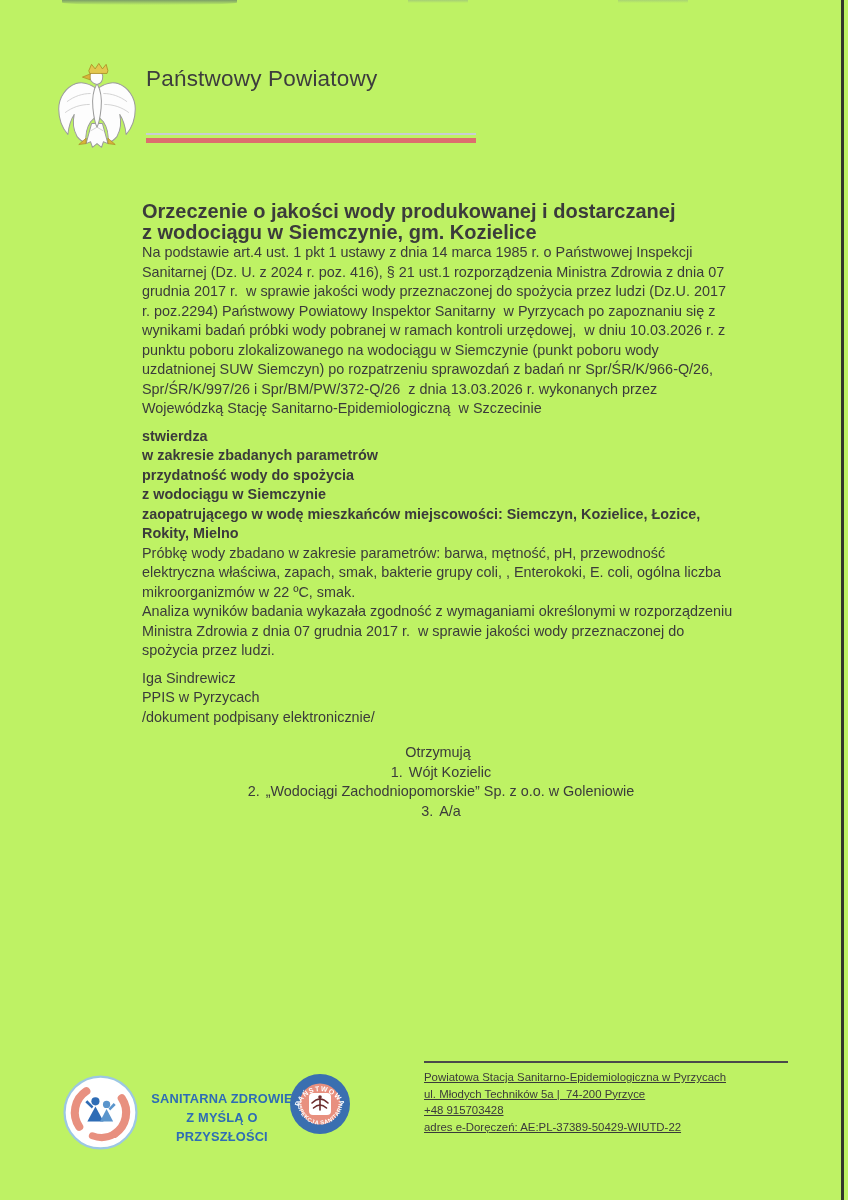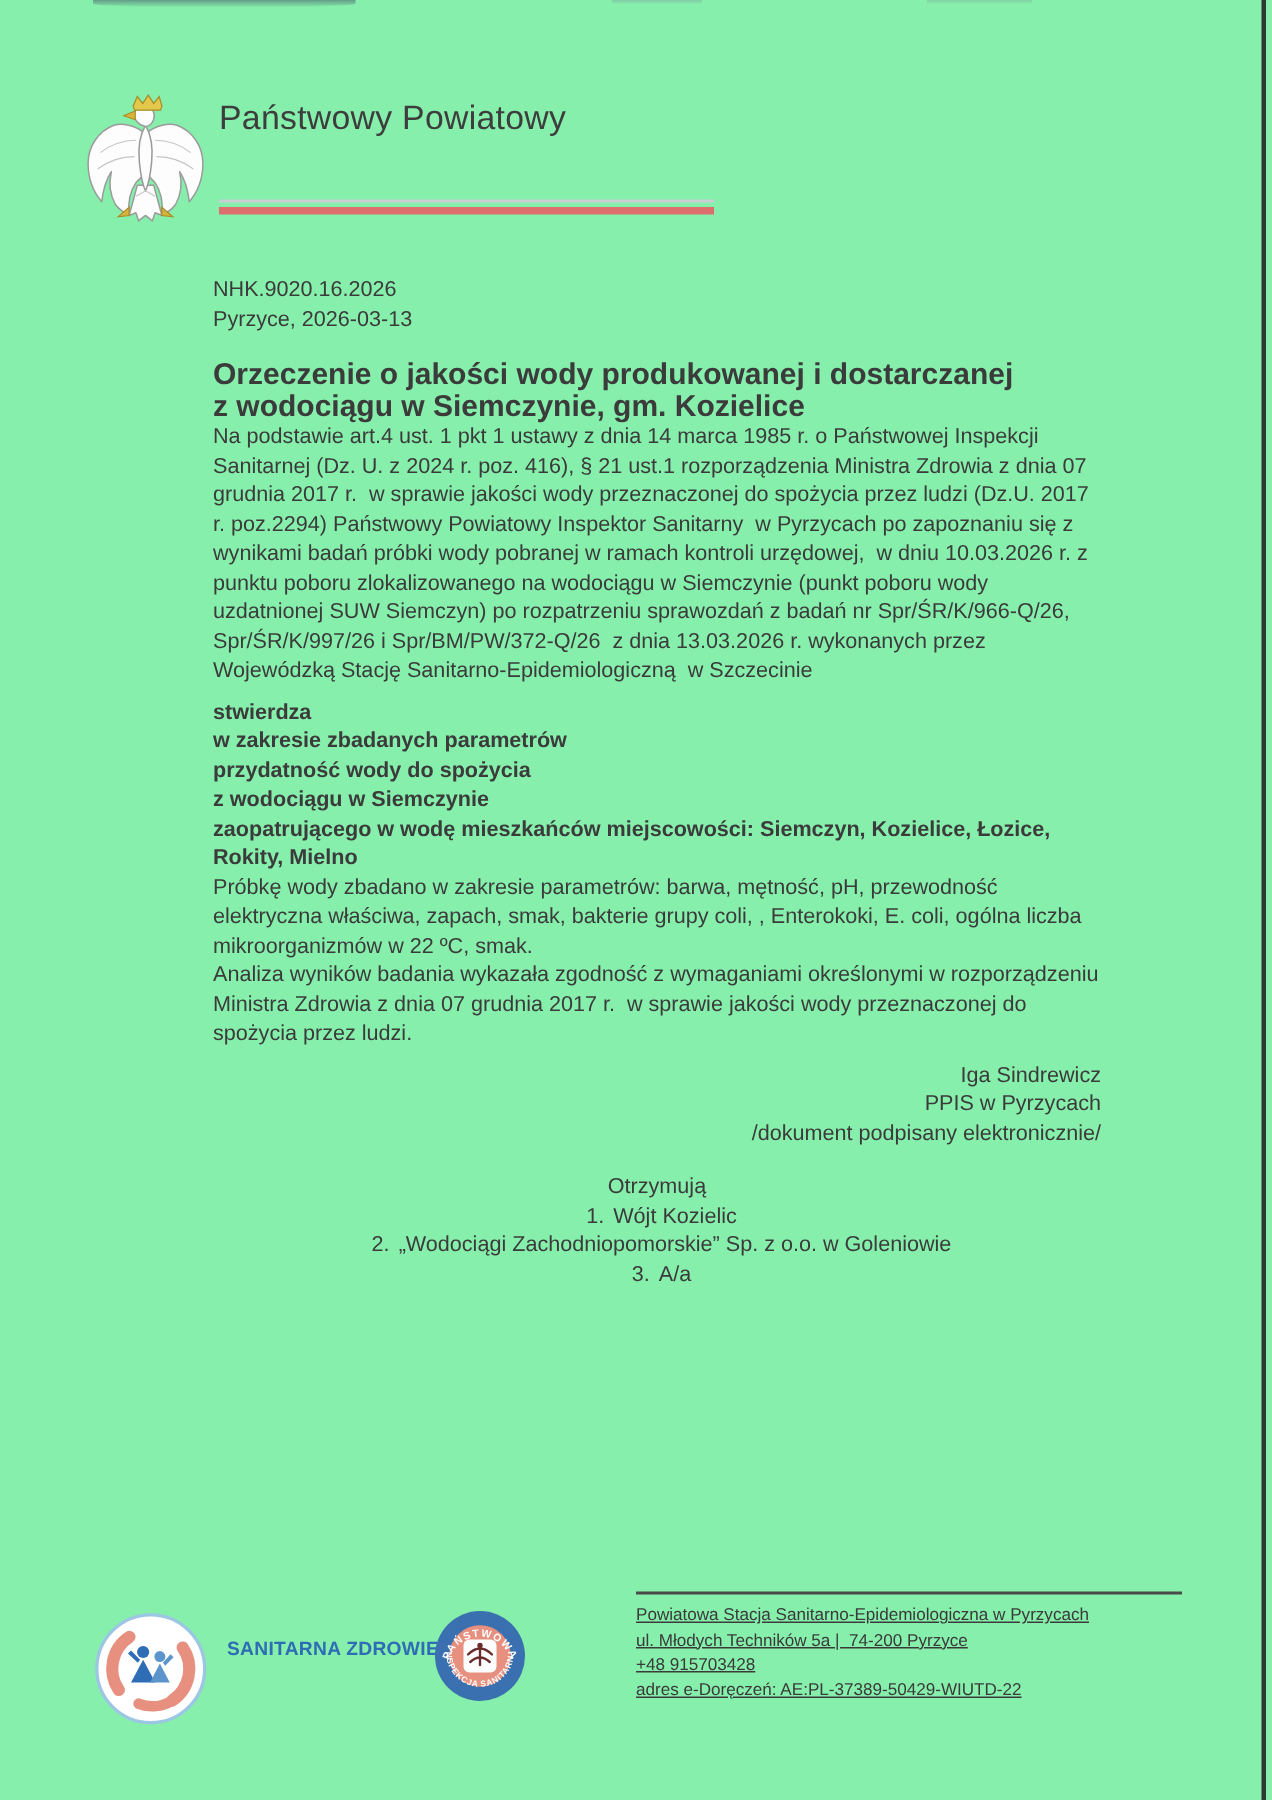--- a/index.html
+++ b/index.html
@@ -1,17 +1,17 @@
 <!DOCTYPE html>
 <html lang="pl" style="--accent-red: #dd6e6e; --rule-gray: #c9ced3; --brand-blue: #2e6cb5; --brand-salmon: #e8907f; --badge-blue: #3a6fb0; --text: #3b3b3b;"><head>
 <meta charset="utf-8">
 <style>
   html,body{margin:0;padding:0;background:#ffffff;}
   .page{
-    position:relative;width:848px;height:1200px;background:#86efac;overflow:hidden;
+    position:relative;width:848px;height:1200px;background:#bef264;overflow:hidden;
     font-family:"Liberation Sans","DejaVu Sans",sans-serif;color:var(--text,#3b3b3b);
   }
   
   .scan-edge-right{position:absolute;left:841px;top:0;width:2.5px;height:1200px;background:#232323;opacity:.9;}
   .scan-smudge-top{position:absolute;left:62px;top:0;width:175px;height:5px;border-radius:0 0 50% 50%;
     background:linear-gradient(to bottom,rgba(70,90,105,.55),rgba(70,90,105,0));}
   .scan-smudge-top2{position:absolute;left:408px;top:0;width:60px;height:3px;background:linear-gradient(to bottom,rgba(120,140,150,.35),transparent);}
   .scan-smudge-top3{position:absolute;left:618px;top:0;width:70px;height:3px;background:linear-gradient(to bottom,rgba(120,140,150,.3),transparent);}
   
   .eagle{position:absolute;left:56px;top:62px;width:82px;height:94px;}
@@ -20,21 +20,21 @@
   .rule-red{position:absolute;left:146px;top:138px;width:330px;height:5px;background:var(--accent-red,#dd6e6e);}
   
   .content{position:absolute;left:142px;top:184px;width:592px;font-size:14.4px;line-height:19.5px;}
   .content p{margin:0;white-space:pre-wrap;}
   .refblock div{white-space:pre-wrap;}
   .doc-title{margin:17px 0 0 0;font-size:20px;font-weight:700;line-height:21px;}
   .para1{margin-top:11px;}
   .verdict{margin-top:8px;font-weight:700;}
   .para2{margin-top:7px;}
   .para3{margin-top:8px;}
-  .signature{margin-top:8px;text-align:right;}
+  .signature{margin-top:8px;}
   .recipients{margin-top:16px;text-align:center;}
   .r-item .num{display:inline-block;width:24px;}
   
   .logo-health{position:absolute;left:62px;top:1074px;width:77px;height:77px;}
   .slogan{position:absolute;left:148px;top:1089px;width:148px;text-align:center;
     color:var(--brand-blue,#2e6cb5);font-weight:700;font-size:12.8px;line-height:19px;letter-spacing:.2px;}
   .badge{position:absolute;left:288px;top:1072px;width:64px;height:64px;}
   .contact-rule{position:absolute;left:424px;top:1061px;width:364px;height:1.5px;background:#4a4a4a;}
   .contact{position:absolute;left:424px;top:1069px;font-size:11.4px;line-height:16.6px;color:#3a3a3a;}
   .contact div{white-space:pre-wrap;text-decoration:underline;}
@@ -80,24 +80,20 @@
       <path d="M57 82 L65 89 L57 88 Z" fill="#d9b33a" stroke="#a98c25" stroke-width="0.8"></path>
     </svg>
   </div>
   <div class="org">
     <div>Państwowy Powiatowy</div>
   </div>
   <div class="rule-gray"></div>
   <div class="rule-red"></div>
 
   <main class="content">
-    <div class="refblock">
-      <div>NHK.9020.16.2026</div>
-      <div>Pyrzyce, 2026-03-13</div>
-    </div>
 
     <div class="doc-title">
       <div>Orzeczenie o jakości wody produkowanej i dostarczanej</div>
       <div>z wodociągu w Siemczynie, gm. Kozielice</div>
     </div>
 
     <p class="para1">Na podstawie art.4 ust. 1 pkt 1 ustawy z dnia 14 marca 1985 r. o Państwowej Inspekcji Sanitarnej (Dz. U. z 2024 r. poz. 416), § 21 ust.1 rozporządzenia Ministra Zdrowia z dnia 07 grudnia 2017 r.  w sprawie jakości wody przeznaczonej do spożycia przez ludzi (Dz.U. 2017 r. poz.2294) Państwowy Powiatowy Inspektor Sanitarny  w Pyrzycach po zapoznaniu się z wynikami badań próbki wody pobranej w ramach kontroli urzędowej,  w dniu 10.03.2026 r. z punktu poboru zlokalizowanego na wodociągu w Siemczynie (punkt poboru wody uzdatnionej SUW Siemczyn) po rozpatrzeniu sprawozdań z badań nr Spr/ŚR/K/966-Q/26, Spr/ŚR/K/997/26 i Spr/BM/PW/372-Q/26  z dnia 13.03.2026 r. wykonanych przez Wojewódzką Stację Sanitarno-Epidemiologiczną  w Szczecinie</p>
 
     <div class="verdict">
       <div>stwierdza</div>
@@ -146,20 +142,21 @@
       <g fill="#5b95cc">
         <circle cx="44" cy="30" r="3.6"></circle>
         <path d="M44 34.5 L37.5 47 L50.5 47 Z"></path>
         <path d="M47.5 36 L53 30.5 L51 28.5 L46 34 Z"></path>
       </g>
     </svg>
   </div>
 
   <div class="slogan">
     <div>SANITARNA ZDROWIE</div>
+    <div>Z MYŚLĄ O PRZYSZŁOŚCI</div>
   </div>
 
   <div class="badge">
     <svg viewBox="0 0 64 64" width="64" height="64">
       <defs>
         <path id="arcTop" d="M 11 36 A 21.5 21.5 0 0 1 53 36"></path>
         <path id="arcBottom" d="M 9.5 30 A 22.5 22.5 0 0 0 54.5 30"></path>
       </defs>
       <circle cx="32" cy="32" r="30" fill="#3a6fb0"></circle>
       <circle cx="32" cy="32" r="20.5" fill="#e8907f"></circle>

